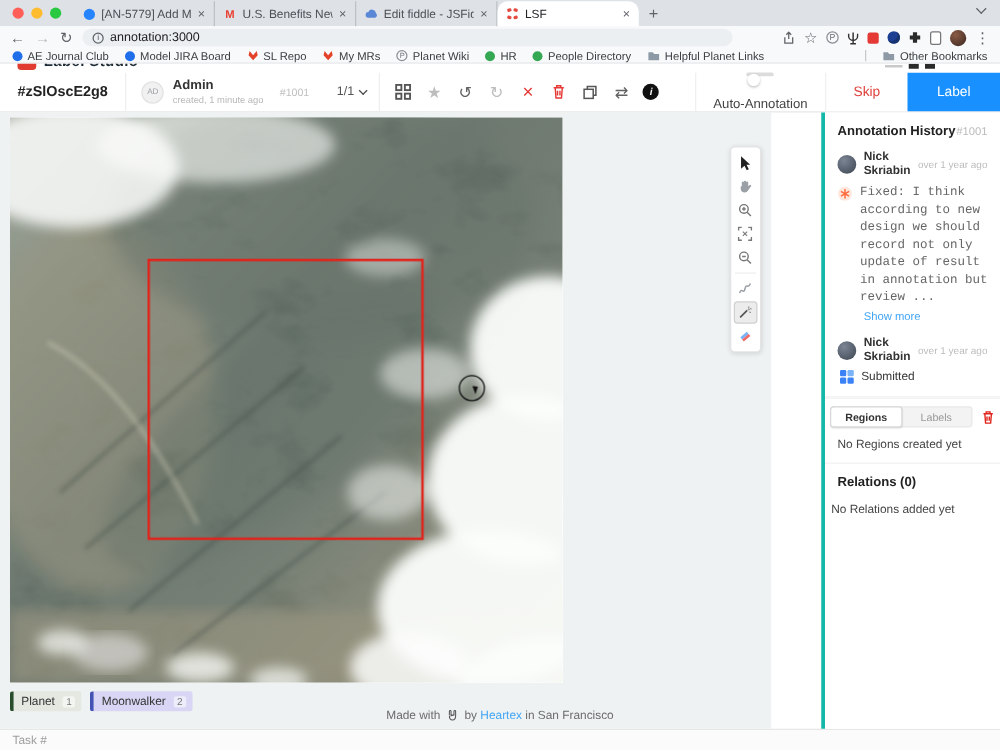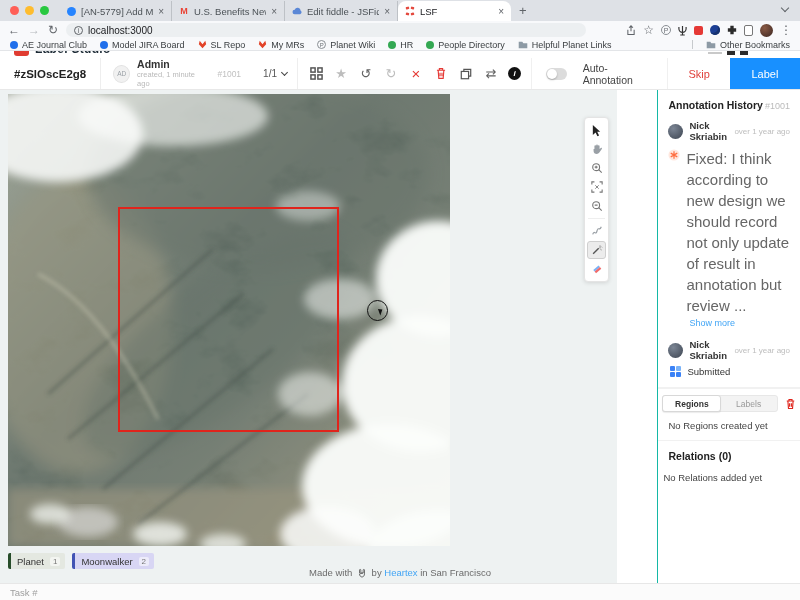--- a/index.html
+++ b/index.html
@@ -62,21 +62,21 @@
   .annot-sub { font-size:7.5px; color:#b9b9b9; }
   .annot-id { font-size:8.5px; color:#c0c0c0; margin-left:6px; }
   .pager { display:flex; align-items:center; gap:5px; padding:0 10px; font-size:10px; color:#555; border-right:1px solid #eee; }
   .chev-dark { display:inline-block; width:5px; height:5px; border-right:1.5px solid #444; border-bottom:1.5px solid #444; transform:rotate(45deg); margin-top:-2px; }
   .tb-icons { display:flex; align-items:center; gap:9px; padding:0 10px; }
   .tb-btn { width:16px; height:16px; display:flex; align-items:center; justify-content:center; font-size:13px; color:#616161; }
   .tb-btn.red { color:#e53935; }
   .tb-btn.dim { color:#bdbdbd; }
   .info-dot { width:13px; height:13px; border-radius:50%; background:#111; color:#fff; font-size:8px; font-style:italic; font-weight:bold; display:flex; align-items:center; justify-content:center; }
   .toolbar-right { margin-left:auto; display:flex; align-items:stretch; }
-  .auto-annot { display:flex; align-items:center; gap:16px; padding:0 14px; border-left:1px solid #f0f0f0; }
+  .auto-annot { display:flex; align-items:center; gap:16px; padding:0 14px; border-left:1px solid #f0f0f0;flex-direction:column; }
   .toggle { width:22px; height:12px; border-radius:6px; background:#dcdcdc; position:relative; }
   .knob { position:absolute; left:1px; top:1px; width:10px; height:10px; border-radius:50%; background:#fff; box-shadow:0 1px 2px rgba(0,0,0,.25); }
   .auto-annot-label { font-size:10.5px; color:#444; }
   .skip-btn { width:66px; display:flex; align-items:center; justify-content:center; font-size:11px; color:#e0433e; border-left:1px solid #f0f0f0; background:#fff; }
   .update-btn { width:74px; display:flex; align-items:center; justify-content:center; font-size:11px; color:#fff; background:#1890ff; }
 
   
   .workspace { height:493px; display:flex; }
   .canvas-col { position:relative; width:650px; background:#eef2f2; overflow:visible; }
   .sat-image { position:absolute; left:8px; top:4px; width:442px; height:452px; }
@@ -93,30 +93,30 @@
   .tag { display:flex; align-items:center; height:16px; font-size:9.5px; color:#333; padding:0 5px 0 6px; border-left:3px solid; border-radius:2px; }
   .tag-count { font-size:8px; color:#777; background:rgba(255,255,255,.55); padding:0 3px; border-radius:2px; margin-left:6px; }
   .tag.planet { background:#e4e8e1; border-color:#274d2a; }
   .tag.moon { background:#d8d6f4; border-color:#4253b4; }
 
   .canvas-footer { position:absolute; left:0; top:477px; width:800px; text-align:center; font-size:9.5px; color:#6b6b6b; }
   .canvas-footer .brand { color:#42a5f5; }
   .hand-icon { display:inline-block; vertical-align:-2px; margin:0 2px; }
 
   
-  .sidebar { width:150px; background:#fff; border-left:1px solid #14b8a6; font-size:10px; color:#444;margin-left:40px; }
+  .sidebar { width:150px; background:#fff; border-left:3px solid #14b8a6; font-size:10px; color:#444;margin-left:40px; }
   .sb-head { display:flex; justify-content:space-between; align-items:baseline; padding:9px 10px 6px 10px; }
   .sb-title { font-size:10.5px; font-weight:bold; color:#222; }
   .sb-id { font-size:9px; color:#bbb; }
   .hist-row { display:flex; align-items:center; gap:6px; padding:3px 10px; }
   .hist-avatar { width:15px; height:15px; border-radius:50%; flex:none; background:radial-gradient(circle at 35% 30%, #7b8594, #3c4450); }
   .hist-name { font-size:9.5px; font-weight:bold; color:#333; flex:1; }
   .hist-time { font-size:8px; color:#bdbdbd; white-space:nowrap; }
   .hist-comment { display:flex; gap:6px; padding:3px 10px 0 10px; }
-  .hist-comment-text { font-size:15px; color:#666; line-height:1.4; }
+  .hist-comment-text { font-size:10px; color:#666; line-height:1.4;font-family:Liberation Mono, monospace; }
   .show-more { font-size:9px; color:#42a5f5; padding:2px 10px 8px 31px; }
   .submitted-row { display:flex; align-items:center; gap:6px; padding:2px 14px 10px 12px; }
   .sq-grid { display:grid; grid-template-columns:5px 5px; grid-template-rows:5px 5px; gap:1px; }
   .sq-grid i { background:#3b82f6; border-radius:1px; }
   .sq-grid i:nth-child(2){ background:#7ab3f8; }
   .submitted-label { font-size:9.5px; color:#333; }
   .sb-div { height:1px; background:#f1f1f1; }
   .no-region { padding:9px 10px; font-size:9.5px; color:#555; }
   .seg-row { display:flex; align-items:center; gap:7px; padding:6px 4px; }
   .seg { flex:1; display:flex; background:#f3f3f3; border:1px solid #e7e7e7; border-radius:3px; height:17px; }
@@ -178,21 +178,21 @@
     <div class="newtab">+</div>
     <div class="tabs-chevron"><span class="chev"></span></div>
   </div>
 
   <div class="urlrow">
     <span class="navbtn">←</span>
     <span class="navbtn dim">→</span>
     <span class="navbtn">↻</span>
     <div class="omnibox">
       <span class="circle-i">i</span>
-      <span class="url-text">localhost:3000</span>
+      <span class="url-text">annotation:3000</span>
     </div>
     <div class="chrome-icons">
       <span>
         <svg width="10" height="11" viewBox="0 0 12 14">
             <path d="M6 1v7M3.5 3.5 6 1l2.5 2.5M2 6v6h8V6" fill="none" stroke="#5f6368" stroke-width="1.3"></path>
           </svg>
       </span>
       <span class="navbtn">☆</span>
       <span class="ext-p">P</span>
       <span>

